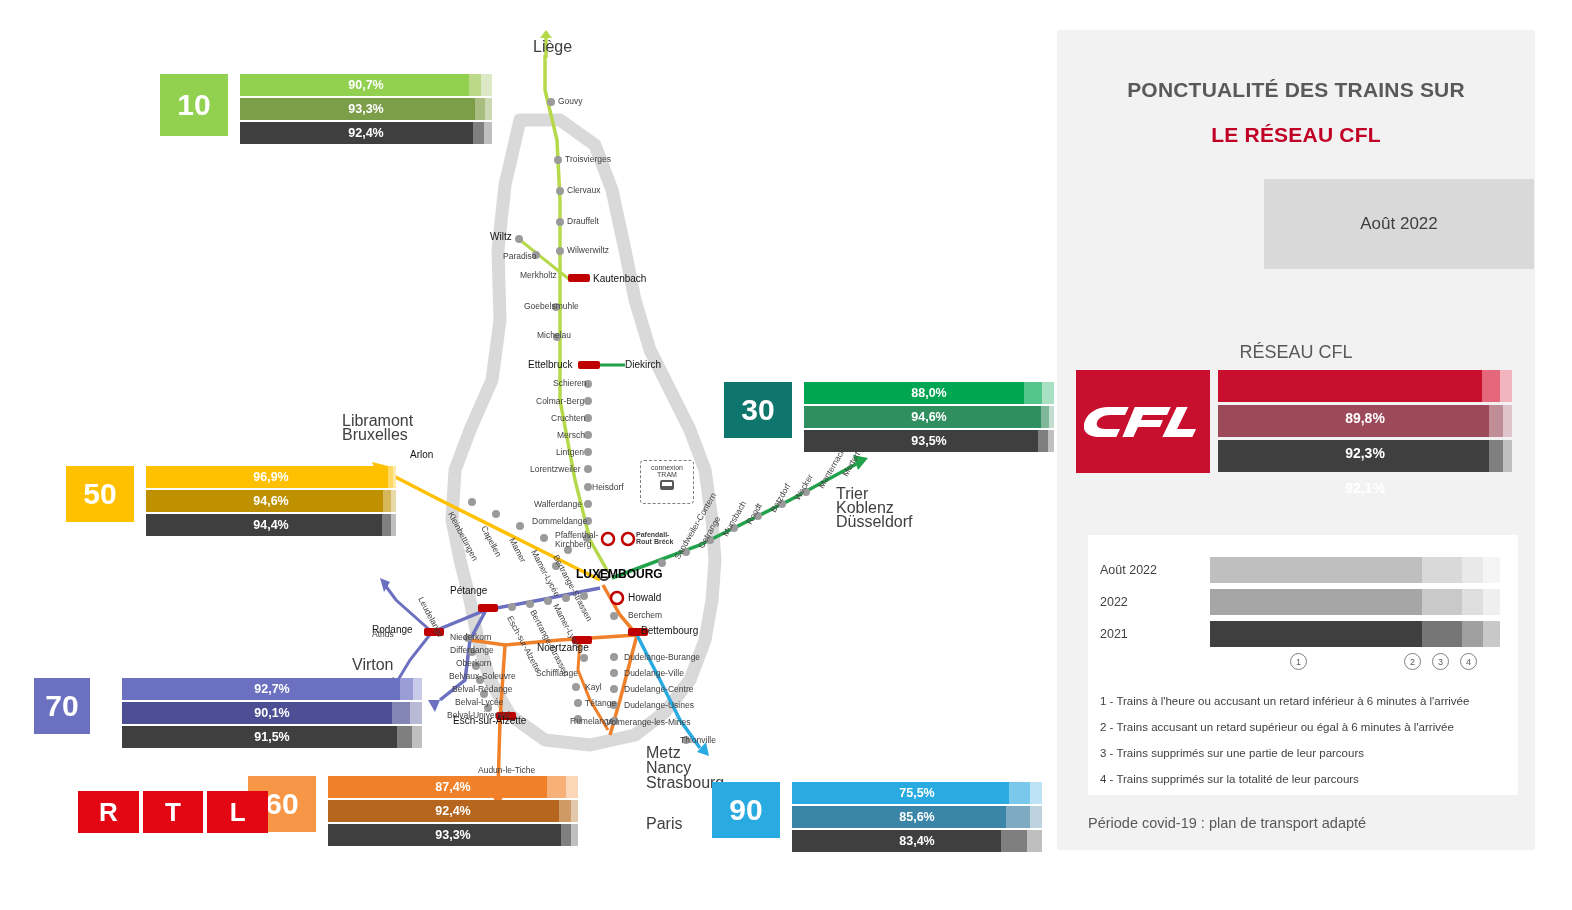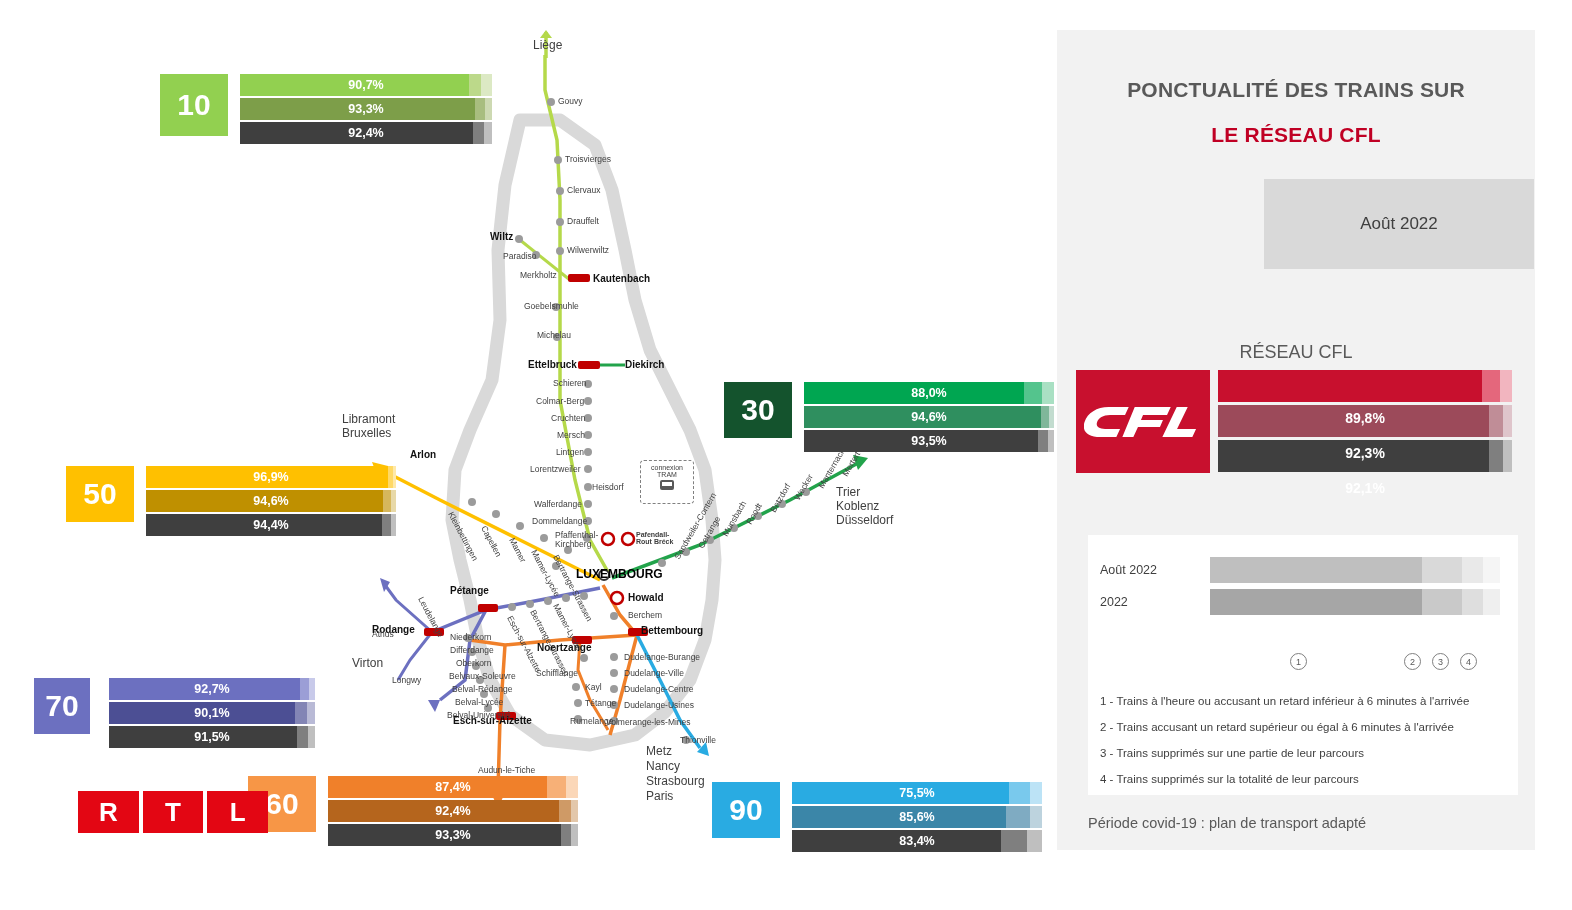--- a/index.html
+++ b/index.html
@@ -89,23 +89,23 @@
   #covid-note{
     position:absolute;left:31px;top:785px;font-size:14.5px;color:#595959;
   }
   
   #rtl-logo{position:absolute;left:78px;top:791px;width:194px;height:42px;display:flex;}
   .rtl-cell{width:62px;height:42px;background:#E30613;margin-right:4px;
     display:flex;align-items:center;justify-content:center;
     color:#fff;font-weight:bold;font-size:26px;}
   
   .mlabel{position:absolute;font-size:8.5px;color:#404040;white-space:nowrap;}
-  .mlabel.b{font-weight:bold;font-size:10px;color:#111;}
+  .mlabel.b{font-weight:normal;font-size:10px;color:#111;}
   .mlabel.big{font-weight:bold;font-size:12px;color:#000;}
-  .mlabel.dest{font-size:12px;color:#404040;}
+  .mlabel.dest{font-size:16px;color:#404040;}
   .tram-box{
     position:absolute;width:54px;height:44px;border:1px dashed #808080;border-radius:4px;
     background:#fff;font-size:7px;color:#404040;text-align:center;padding-top:3px;box-sizing:border-box;
   }
 </style>
 </head>
 <body>
 
 <div class="border-frame"></div>
 
@@ -306,21 +306,21 @@
   <div class="mlabel" style="left:392px;top:675px;">Longwy</div>
   <div class="mlabel" style="left:372px;top:597px;margin-top:32px;">Athus</div>
   <div class="mlabel" style="left:478px;top:765px;">Audun-le-Tiche</div>
   <div class="mlabel dest" style="left:836px;top:485px;">Trier</div>
   <div class="mlabel dest" style="left:836px;top:499px;">Koblenz</div>
   <div class="mlabel dest" style="left:836px;top:513px;">Düsseldorf</div>
   <div class="mlabel" style="left:680px;top:735px;">Thionville</div>
   <div class="mlabel dest" style="left:646px;top:744px;">Metz</div>
   <div class="mlabel dest" style="left:646px;top:759px;">Nancy</div>
   <div class="mlabel dest" style="left:646px;top:774px;">Strasbourg</div>
-  <div class="mlabel dest" style="left:646px;top:789px;">Paris</div>
+  <div class="mlabel dest" style="left:646px;top:815px;">Paris</div>
 
   <div class="tram-box">
     <span>connexion<br>TRAM</span>
     <svg width="18" height="13" style="display:block;margin:1px auto 0;">
       <rect x="2" y="1" width="14" height="10" rx="2" fill="#595959"></rect>
       <rect x="4" y="3" width="10" height="4" fill="#fff"></rect>
     </svg>
   </div>
   <style>.tram-box{left:640px;top:460px;}</style>
 
@@ -342,21 +342,21 @@
       <div class="bar-row dark">
         <div class="bar-fill" style="width:92.4%;background:#3f3f3f;"></div>
         <div class="bar-seg2" style="left:92.4%;width:4.5%;background:#7f7f7f;"></div>
         <div class="bar-seg3" style="left:96.9%;width:3.1%;background:#bfbfbf;"></div>
         <div class="bar-label">92,4%</div>
       </div>
     </div>
   </div>
 
   <div class="line-block" style="left:724px;top:382px;">
-    <div class="line-badge" style="left:0;top:0;background:#14532d;width:68px;height:56px;">30</div>
+    <div class="line-badge" style="left:0;top:0;background:#0f766e;width:68px;height:56px;">30</div>
     <div class="bars" style="left:80px;top:0;width:250px;">
       <div class="bar-row">
         <div class="bar-fill" style="width:88%;background:#00A651;"></div>
         <div class="bar-seg2" style="left:88%;width:7%;background:#54c48d;"></div>
         <div class="bar-seg3" style="left:95%;width:5%;background:#a9e0c3;"></div>
         <div class="bar-label">88,0%</div>
       </div>
       <div class="bar-row">
         <div class="bar-fill" style="width:94.6%;background:#1c8a56.;background:#2f8f5f;"></div>
         <div class="bar-seg2" style="left:94.6%;width:3.4%;background:#7fb79a;"></div>
@@ -391,21 +391,21 @@
         <div class="bar-fill" style="width:94.4%;background:#3f3f3f;"></div>
         <div class="bar-seg2" style="left:94.4%;width:3.4%;background:#7f7f7f;"></div>
         <div class="bar-seg3" style="left:97.8%;width:2.2%;background:#bfbfbf;"></div>
         <div class="bar-label">94,4%</div>
       </div>
     </div>
   </div>
 
   <div class="line-block" style="left:34px;top:678px;">
     <div class="line-badge" style="left:0;top:0;background:#6C70C0;width:56px;height:56px;">70</div>
-    <div class="bars" style="left:75px;top:0;width:206px;">
+    <div class="bars" style="left:88px;top:0;width:300px;">
       <div class="bar-row">
         <div class="bar-fill" style="width:92.7%;background:#6C70C0;"></div>
         <div class="bar-seg2" style="left:92.7%;width:4.3%;background:#9b9ed6;"></div>
         <div class="bar-seg3" style="left:97%;width:3%;background:#c8caea;"></div>
         <div class="bar-label">92,7%</div>
       </div>
       <div class="bar-row">
         <div class="bar-fill" style="width:90.1%;background:#4c4f94;"></div>
         <div class="bar-seg2" style="left:90.1%;width:5.9%;background:#8385b5;"></div>
         <div class="bar-seg3" style="left:96%;width:4%;background:#b9bad6;"></div>
@@ -533,20 +533,29 @@
     <div class="legend-row" style="left:12px;top:54px;width:400px;">
       <div class="lname">2022</div>
       <div class="legend-bar">
         <div class="seg" style="left:0;width:73%;background:#a6a6a6;"></div>
         <div class="seg" style="left:73%;width:14%;background:#c9c9c9;"></div>
         <div class="seg" style="left:87%;width:7%;background:#dedede;"></div>
         <div class="seg" style="left:94%;width:6%;background:#efefef;"></div>
       </div>
     </div>
 
+    <div class="legend-row" style="left:12px;top:86px;width:400px;">
+      <div class="lname">2021</div>
+      <div class="legend-bar">
+        <div class="seg" style="left:0;width:73%;background:#3f3f3f;"></div>
+        <div class="seg" style="left:73%;width:14%;background:#767676;"></div>
+        <div class="seg" style="left:87%;width:7%;background:#a0a0a0;"></div>
+        <div class="seg" style="left:94%;width:6%;background:#c8c8c8;"></div>
+      </div>
+    </div>
 
     <div class="circ-row" style="top:118px;">
       <div class="circ" style="left:92px;">1</div>
       <div class="circ" style="left:206px;">2</div>
       <div class="circ" style="left:234px;">3</div>
       <div class="circ" style="left:262px;">4</div>
     </div>
 
     <div class="legend-note" style="top:160px;">1 - Trains à l'heure ou accusant un retard inférieur à 6 minutes à l'arrivée</div>
     <div class="legend-note" style="top:186px;">2 - Trains accusant un retard supérieur ou égal à 6 minutes à l'arrivée</div>

